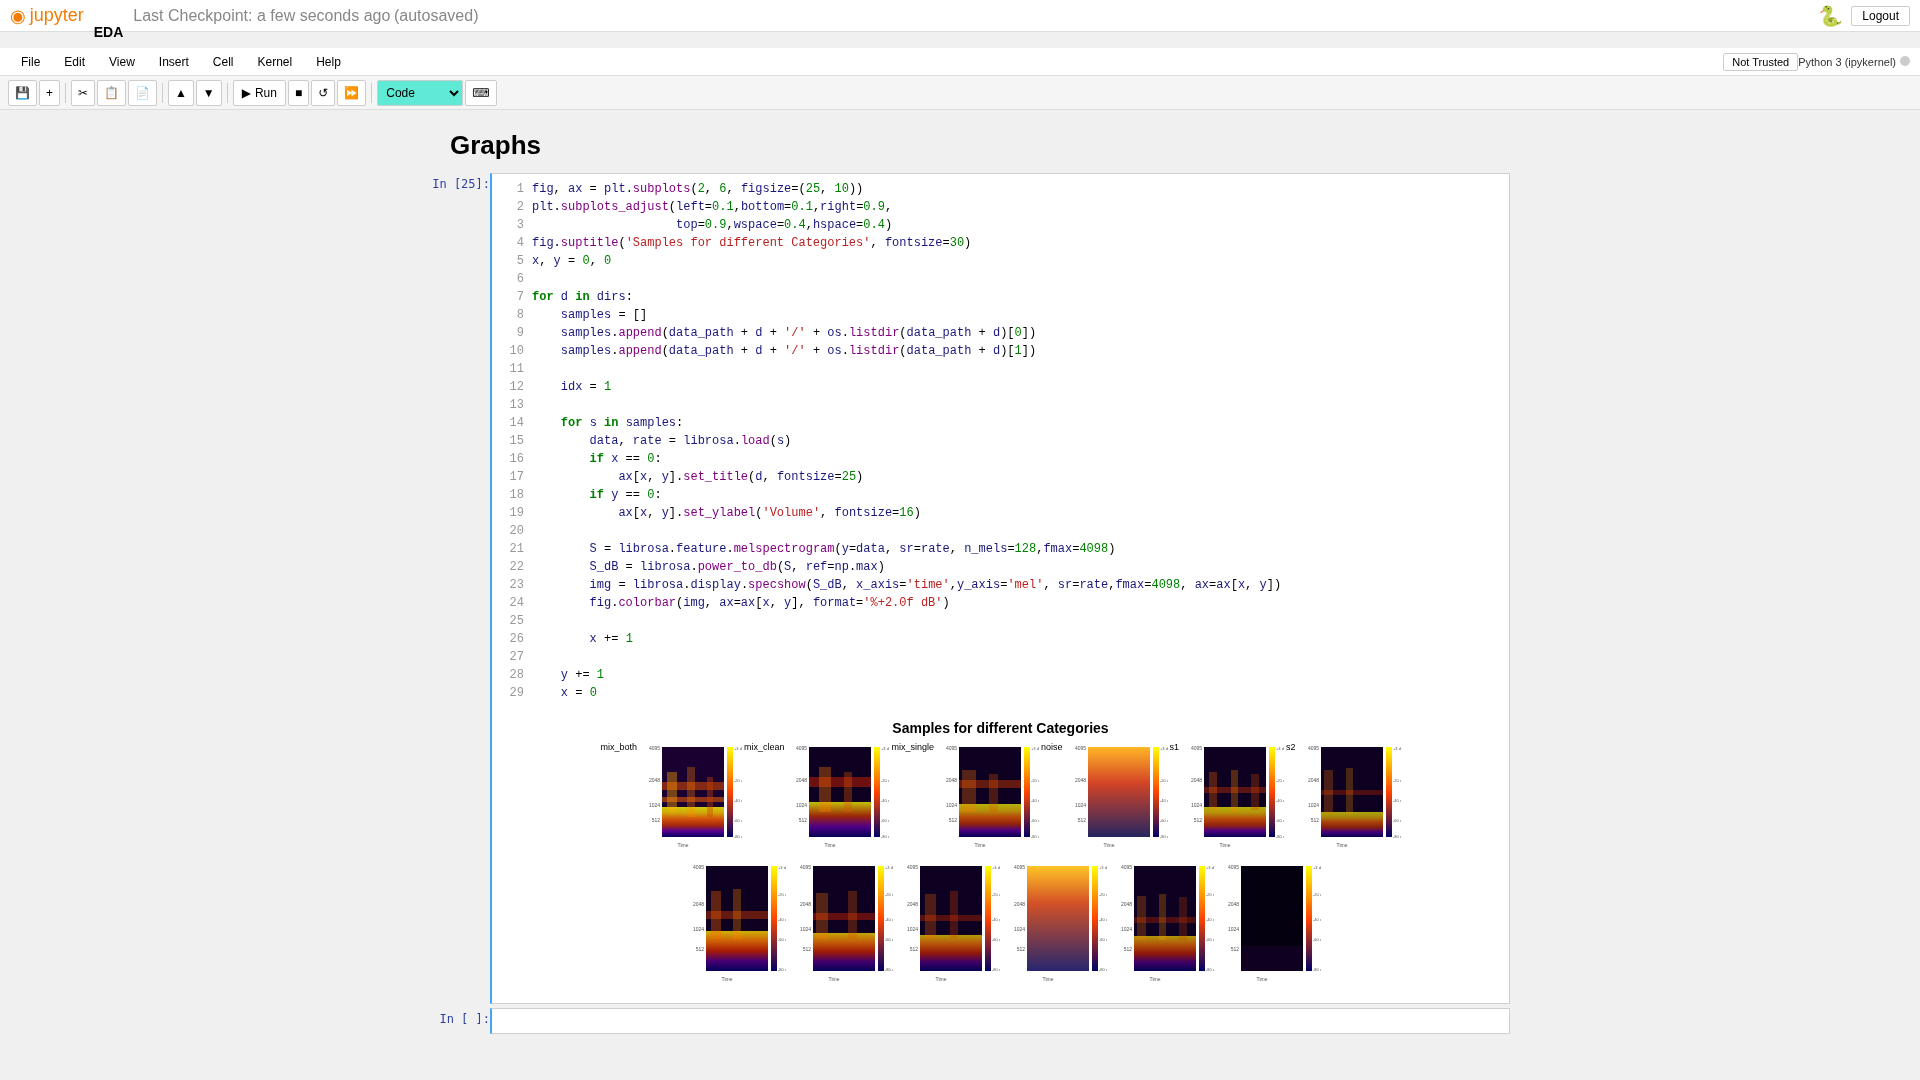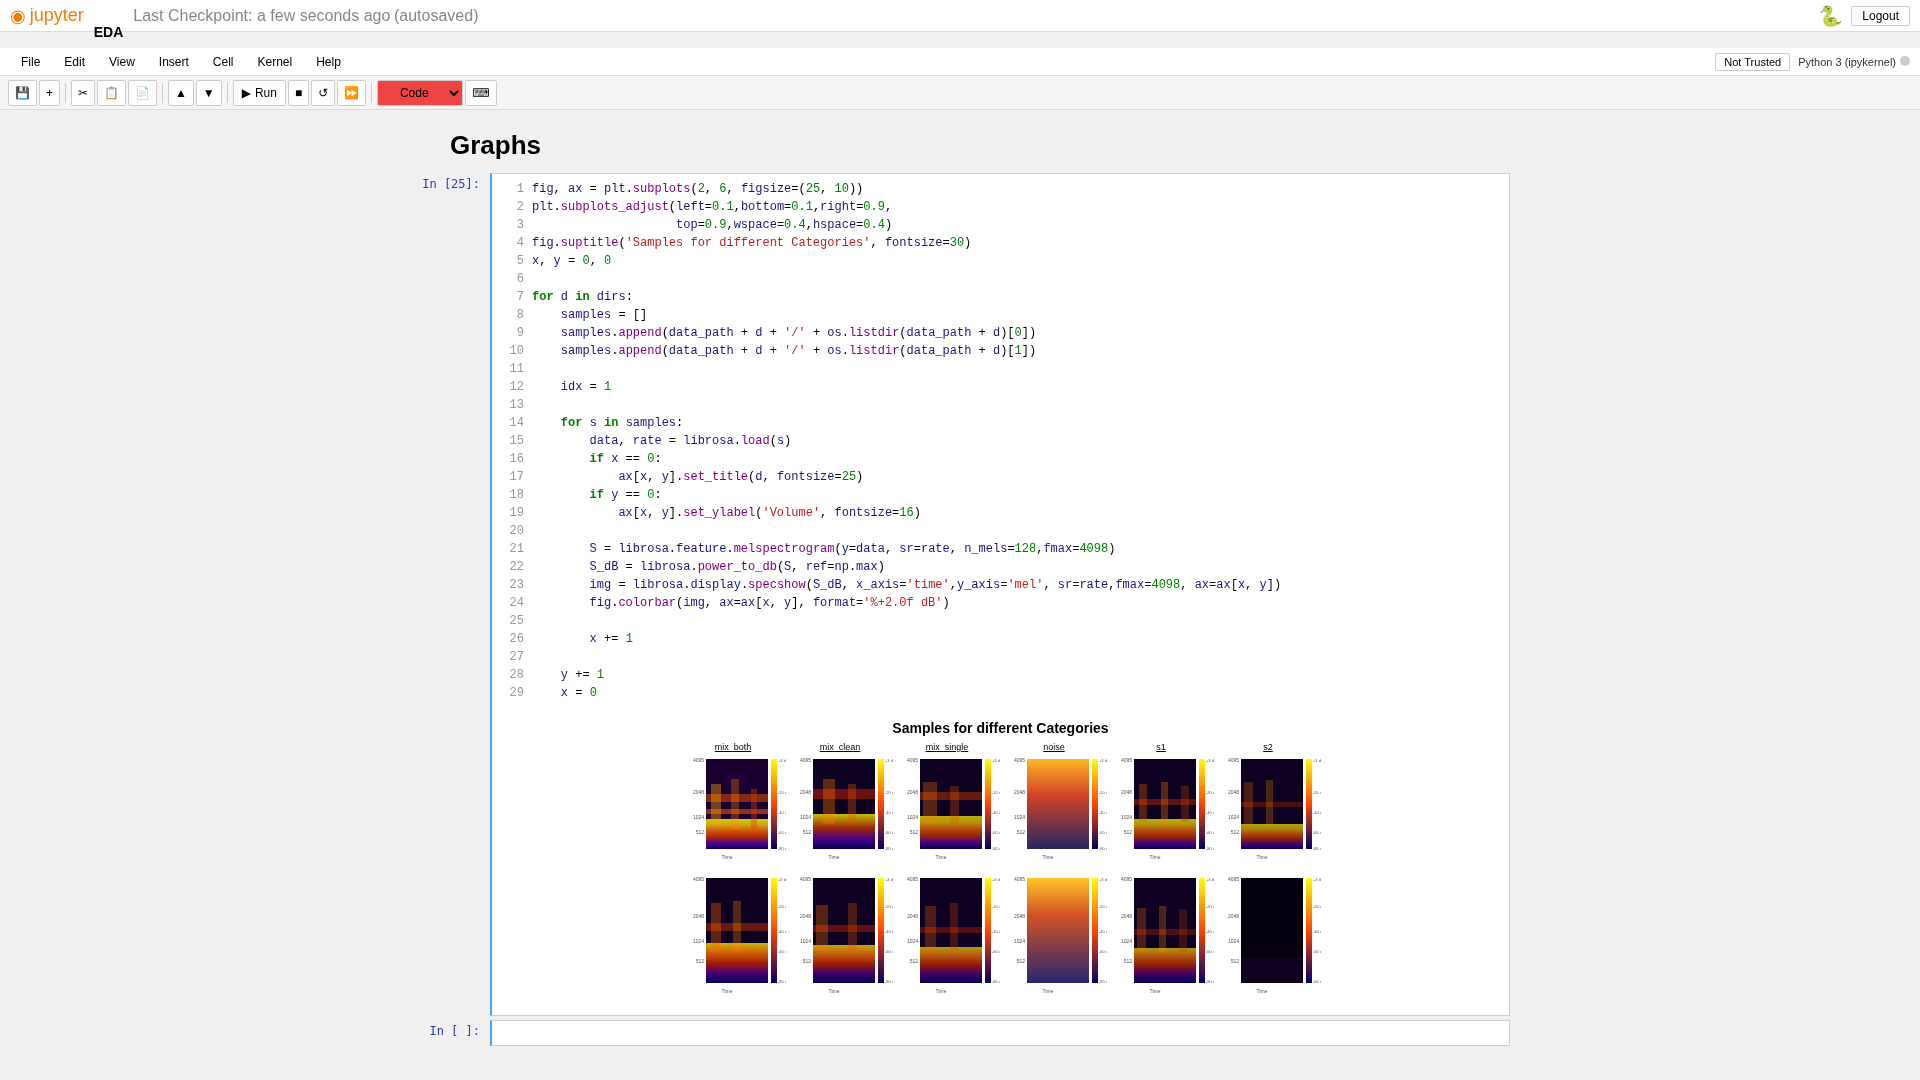--- a/index.html
+++ b/index.html
@@ -35,21 +35,21 @@
       display: flex;
       align-items: center;
       padding: 0 10px;
       gap: 2px;
       margin-top: 16px;
     }
     #menubar .menu-item {
       padding: 2px 10px; cursor: pointer; font-size: 12px;
       border: 1px solid transparent; border-radius: 2px;
     }
-    #menubar .right-controls { margin-left: auto; display: flex; align-items: center; gap: 8px; }
+    #menubar .right-controls { margin-left: auto; display: flex; align-items: center; gap: 0; }
     #menubar .not-trusted-btn {
       border: 1px solid #ccc; background: #fff; padding: 2px 8px; cursor: pointer;
       font-size: 11px; border-radius: 2px;
     }
     #menubar .kernel-info { font-size: 11px; color: #333; display: flex; gap: 4px; }
     .kernel-circle { width: 10px; height: 10px; border-radius: 50%; background: #ccc; display: inline-block; }
 
     
     #toolbar {
       background: #f5f5f5;
@@ -63,22 +63,22 @@
     #toolbar .tb-btn {
       background: #fff; border: 1px solid #ccc; padding: 2px 6px; cursor: pointer;
       font-size: 12px; border-radius: 2px; height: 26px; display: flex; align-items: center;
     }
     #toolbar .tb-separator { width: 1px; background: #ccc; height: 20px; margin: 0 3px; }
     #toolbar .run-btn {
       background: #fff; border: 1px solid #ccc; padding: 2px 8px; cursor: pointer;
       font-size: 12px; border-radius: 2px; height: 26px; display: flex; align-items: center; gap: 4px;
     }
     #toolbar .cell-type-select {
-      border: 1px solid #ccc; background: #ef4444; padding: 2px 4px;
-      font-size: 12px; height: 26px; border-radius: 2px; text-align: center;
+      border: 1px solid #ccc; background: #5eead4; padding: 2px 4px;
+      font-size: 12px; height: 26px; border-radius: 2px;
     }
 
     
     #main { 
       background: #f0f0f0; 
       padding: 10px 0;
       min-height: calc(1080px - 94px);
     }
 
     
@@ -97,21 +97,20 @@
 
     
     .code-cell {
       display: flex;
       margin: 4px 0;
       align-items: flex-start;
     }
     .cell-prompt {
       min-width: 80px;
       text-align: right;
-      padding-right: 10px;
       padding-top: 4px;
       font-size: 12px;
       color: #303f9f;
       font-family: monospace;
     }
     .cell-content {
       flex: 1;
       background: #fff;
       border: 1px solid #cfcfcf;
       border-left: 2px solid #cfcfcf;
@@ -164,22 +163,21 @@
       gap: 2px;
       justify-content: center;
     }
     .spec-item {
       display: flex;
       flex-direction: row;
       align-items: stretch;
     }
     .spec-main {
       display: flex;
-      flex-direction: column;
-      text-decoration: underline;
+      flex-direction: row;
     }
     .spec-label {
       font-size: 9px;
       text-align: center;
       font-family: Arial, sans-serif;
       margin-bottom: 2px;
     }
 
     
     .empty-cell .cell-content {

